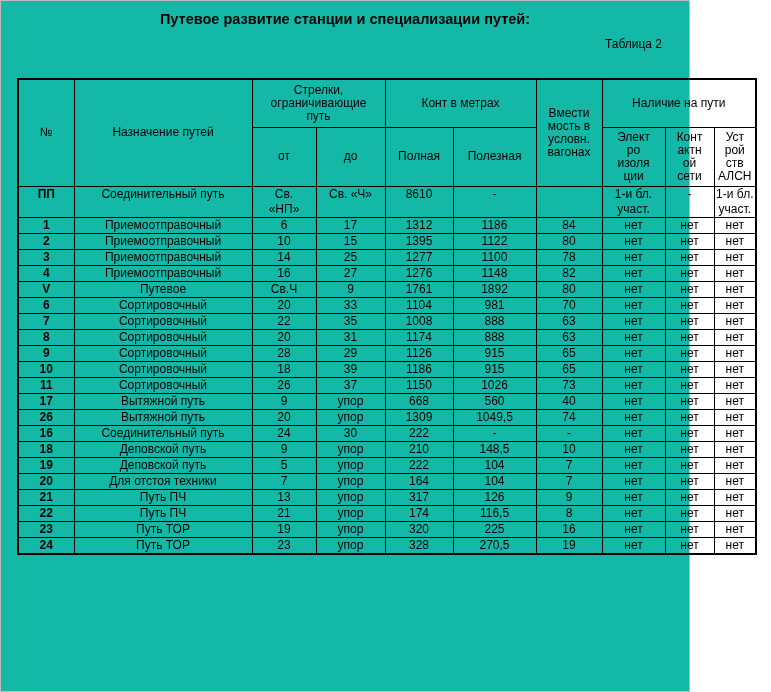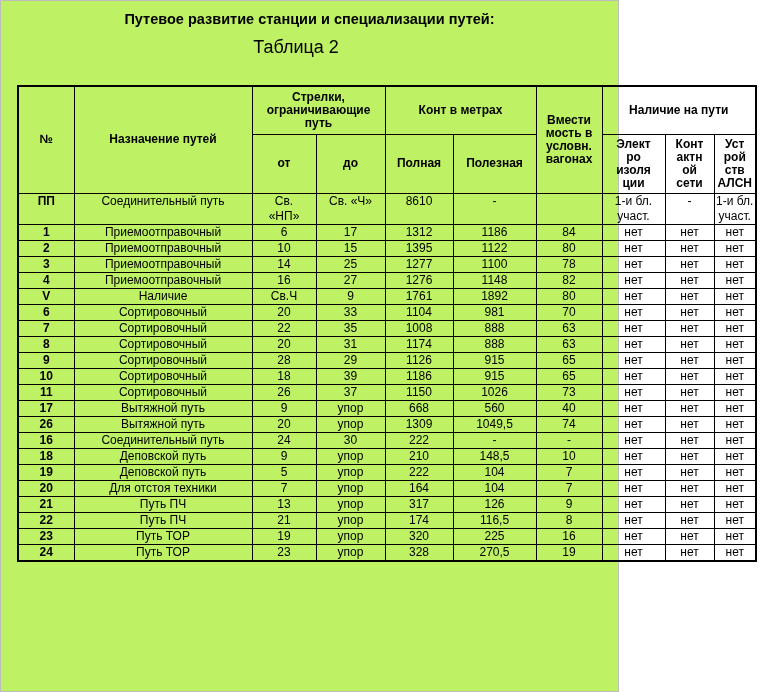--- a/index.html
+++ b/index.html
@@ -9,54 +9,54 @@
   }
   body {
     width: 771px;
     height: 692px;
     font-family: "Liberation Sans", sans-serif;
     color: #000000;
     overflow: hidden;
   }
   .frame {
     box-sizing: border-box;
-    width: 619px;
+    width: 690px;
     height: 692px;
     border: 1px solid #bdbdbd;
-    background: #bef264;
+    background: #14b8a6;
   }
   .doc-title {
     text-align: center;
     font-weight: bold;
     font-size: 14.5px;
     line-height: 19px;
     padding-top: 9px;
   }
   .table-caption {
-    text-align: center;
-    font-size: 18px;
+    text-align: right;
+    font-size: 12px;
     padding: 8px 27px 0 0;
   }
   table.tracks {
     border-collapse: collapse;
     table-layout: fixed;
     width: 738px;
     margin: 27px 0 0 16px;
     border: 2px solid #000000;
   }
   table.tracks th,
   table.tracks td {
     border: 1px solid #000000;
     text-align: center;
     white-space: pre-line;
     overflow: hidden;
     padding: 0;
   }
   table.tracks th {
-    font-weight: bold;
+    font-weight: normal;
     font-size: 12px;
     line-height: 13px;
     vertical-align: middle;
   }
   thead tr.group-row { height: 48px; }
   thead tr.sub-row   { height: 59px; }
   table.tracks td {
     font-size: 12px;
     line-height: 15px;
     height: 15px;
@@ -182,21 +182,21 @@
           <td>27</td>
           <td>1276</td>
           <td>1148</td>
           <td>82</td>
           <td>нет</td>
           <td>нет</td>
           <td>нет</td>
         </tr>
         <tr>
           <td class="cell-num">V</td>
-          <td>Наличие</td>
+          <td>Путевое</td>
           <td>Св.Ч</td>
           <td>9</td>
           <td>1761</td>
           <td>1892</td>
           <td>80</td>
           <td>нет</td>
           <td>нет</td>
           <td>нет</td>
         </tr>
         <tr>

